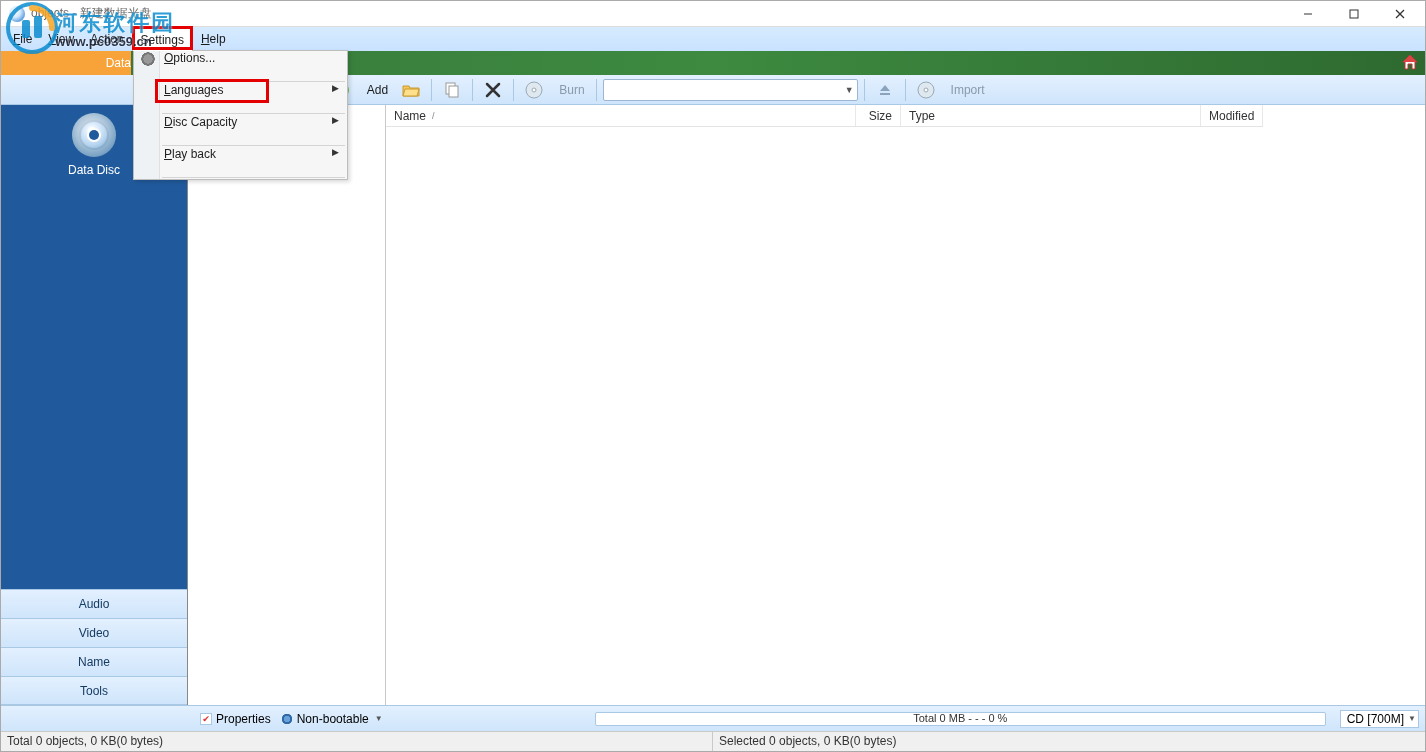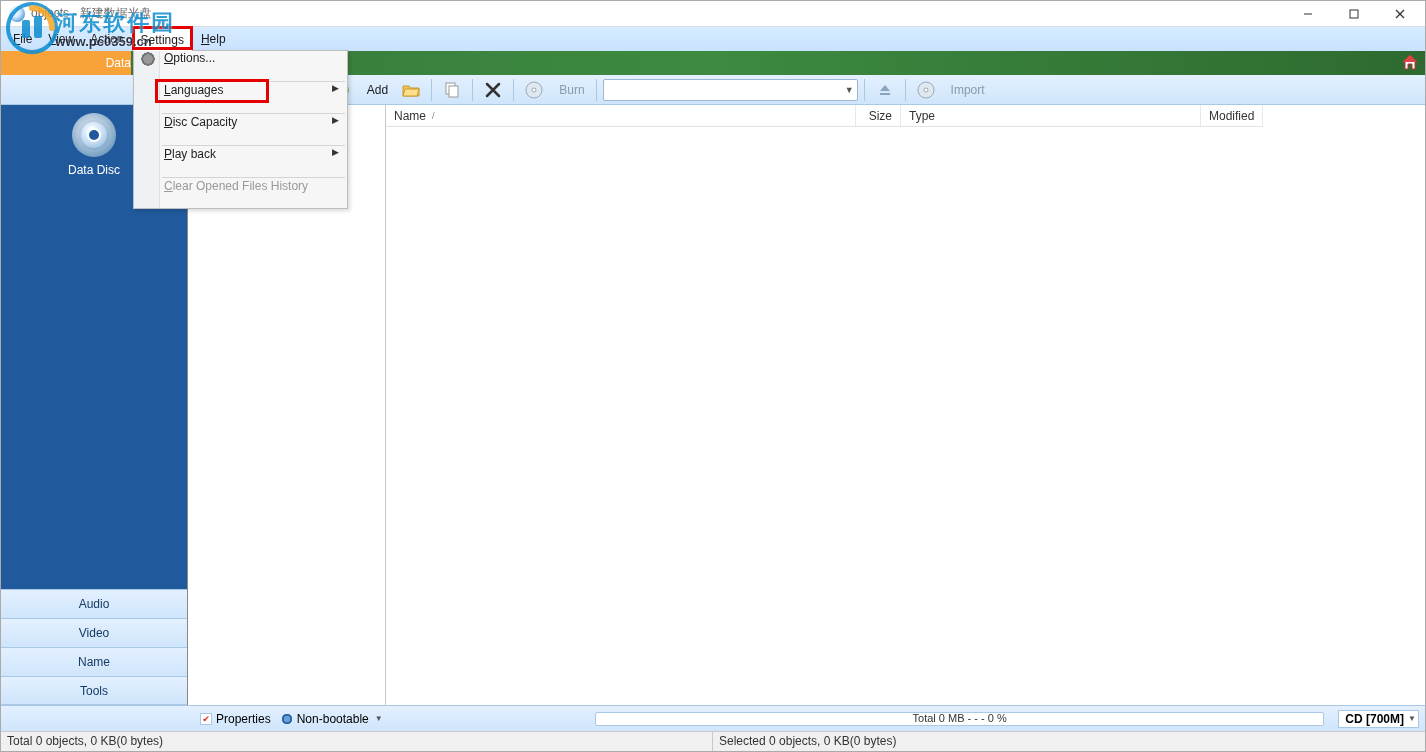--- a/index.html
+++ b/index.html
@@ -68,21 +68,21 @@
 .list-header .col.type { flex: 0 0 300px; text-align: center; }
 .list-header .col.modified { flex: 1 1 auto; }
 .list-header .sort { margin-left: 6px; font-size: 9px; color: #888; }
 .list-body { flex: 1 1 auto; }
 
 
 .footer-bar { height: 26px; background: linear-gradient(#e3f0ff,#cfe5fb); border-top: 1px solid #a8c8e4; display: flex; align-items: center; padding: 0 6px; gap: 8px; }
 .footer-bar .left-area { flex: 0 0 385px; display: flex; align-items: center; gap: 10px; margin-left: 0; }
 .footer-bar .progress { flex: 1 1 auto; height: 14px; background: #fff; border: 1px solid #a8c8e4; border-radius: 2px; position: relative; margin-left: 2px; }
 .footer-bar .prog-label { position: absolute; width: 100%; text-align: center; top: -1px; font-size: 11px; color: #333; }
-.footer-bar .cd-sel { height: 18px; background: #fff; border: 1px solid #a8c8e4; padding: 0 14px 0 6px; display: flex; align-items: center; position: relative; margin-left: 6px; font-weight: bold; }
+.footer-bar .cd-sel { height: 18px; background: #fff; border: 1px solid #a8c8e4; padding: 0 14px 0 6px; display: flex; align-items: center; position: relative; margin-left: 6px; }
 .footer-bar .cd-sel .caret { position: absolute; right: 2px; font-size: 8px; color: #555; }
 .chip { display: flex; align-items: center; gap: 4px; }
 .chip .sq { width: 12px; height: 12px; border: 1px solid #a8c8e4; background: #fff; display: inline-flex; align-items: center; justify-content: center; color: #d33; font-size: 9px; }
 .chip .gear2 { width: 12px; height: 12px; border-radius: 50%; background: radial-gradient(circle,#6aa0d8 35%,#2f6aa8 37%,#2f6aa8 60%,transparent 62%); }
 .chip .caret2 { font-size: 8px; color: #555; margin-left: 2px; }
 
 
 .statusbar { height: 20px; background: #f0f0f0; border-top: 1px solid #c9c9c9; display: flex; }
 .statusbar .cell { flex: 1 1 50%; padding: 2px 6px; color: #333; border-right: 1px solid #c9c9c9; }
 .statusbar .cell:last-child { border-right: none; }
@@ -172,23 +172,20 @@
       <div class="row">
         <span><span class="menu-underline">D</span>isc Capacity</span>
           <span class="arrow">▶</span>
       </div>
       <div class="sep"></div>
       <div class="row">
         <span><span class="menu-underline">P</span>lay back</span>
           <span class="arrow">▶</span>
       </div>
       <div class="sep"></div>
-      <div class="row disabled">
-        <span><span class="menu-underline">C</span>lear Opened Files History</span>
-      </div>
     </div>
 
     <div class="red-box" style="left:131px; top:-1px; width:61px; height:24px;"></div>
     <div class="red-box" style="left:154px; top:52px; width:114px; height:24px;"></div>
   </div>
 
   <div class="banner">
     <div class="tab-data">Data</div>
     <span class="home-icon">
       <svg viewBox="0 0 18 18">

